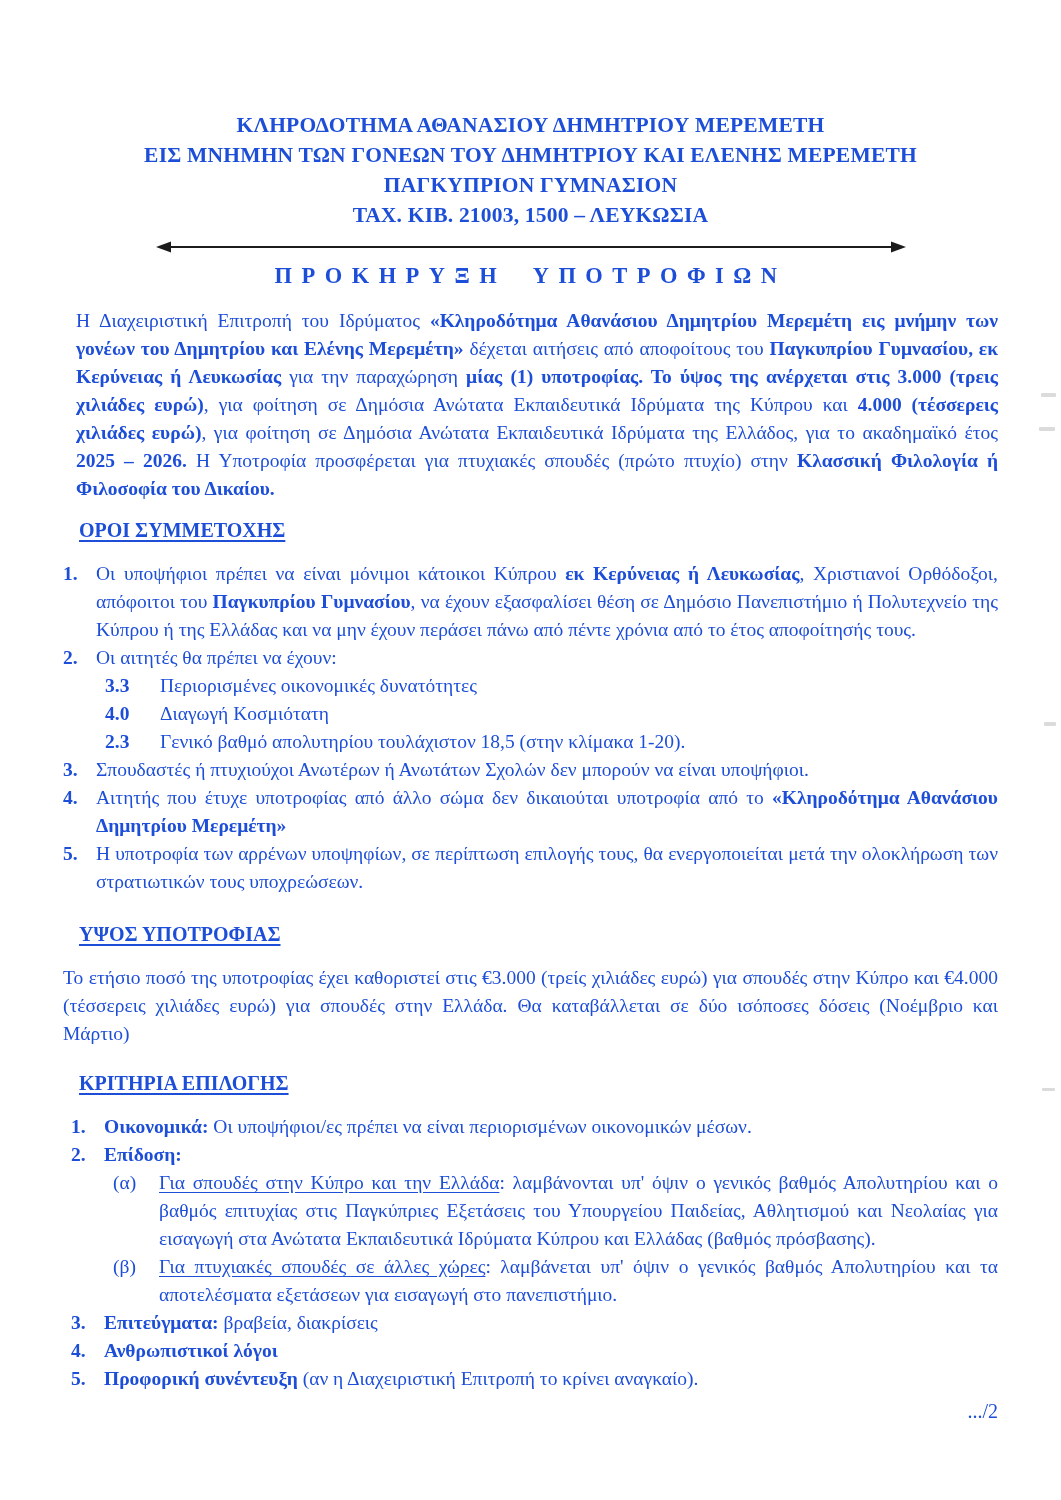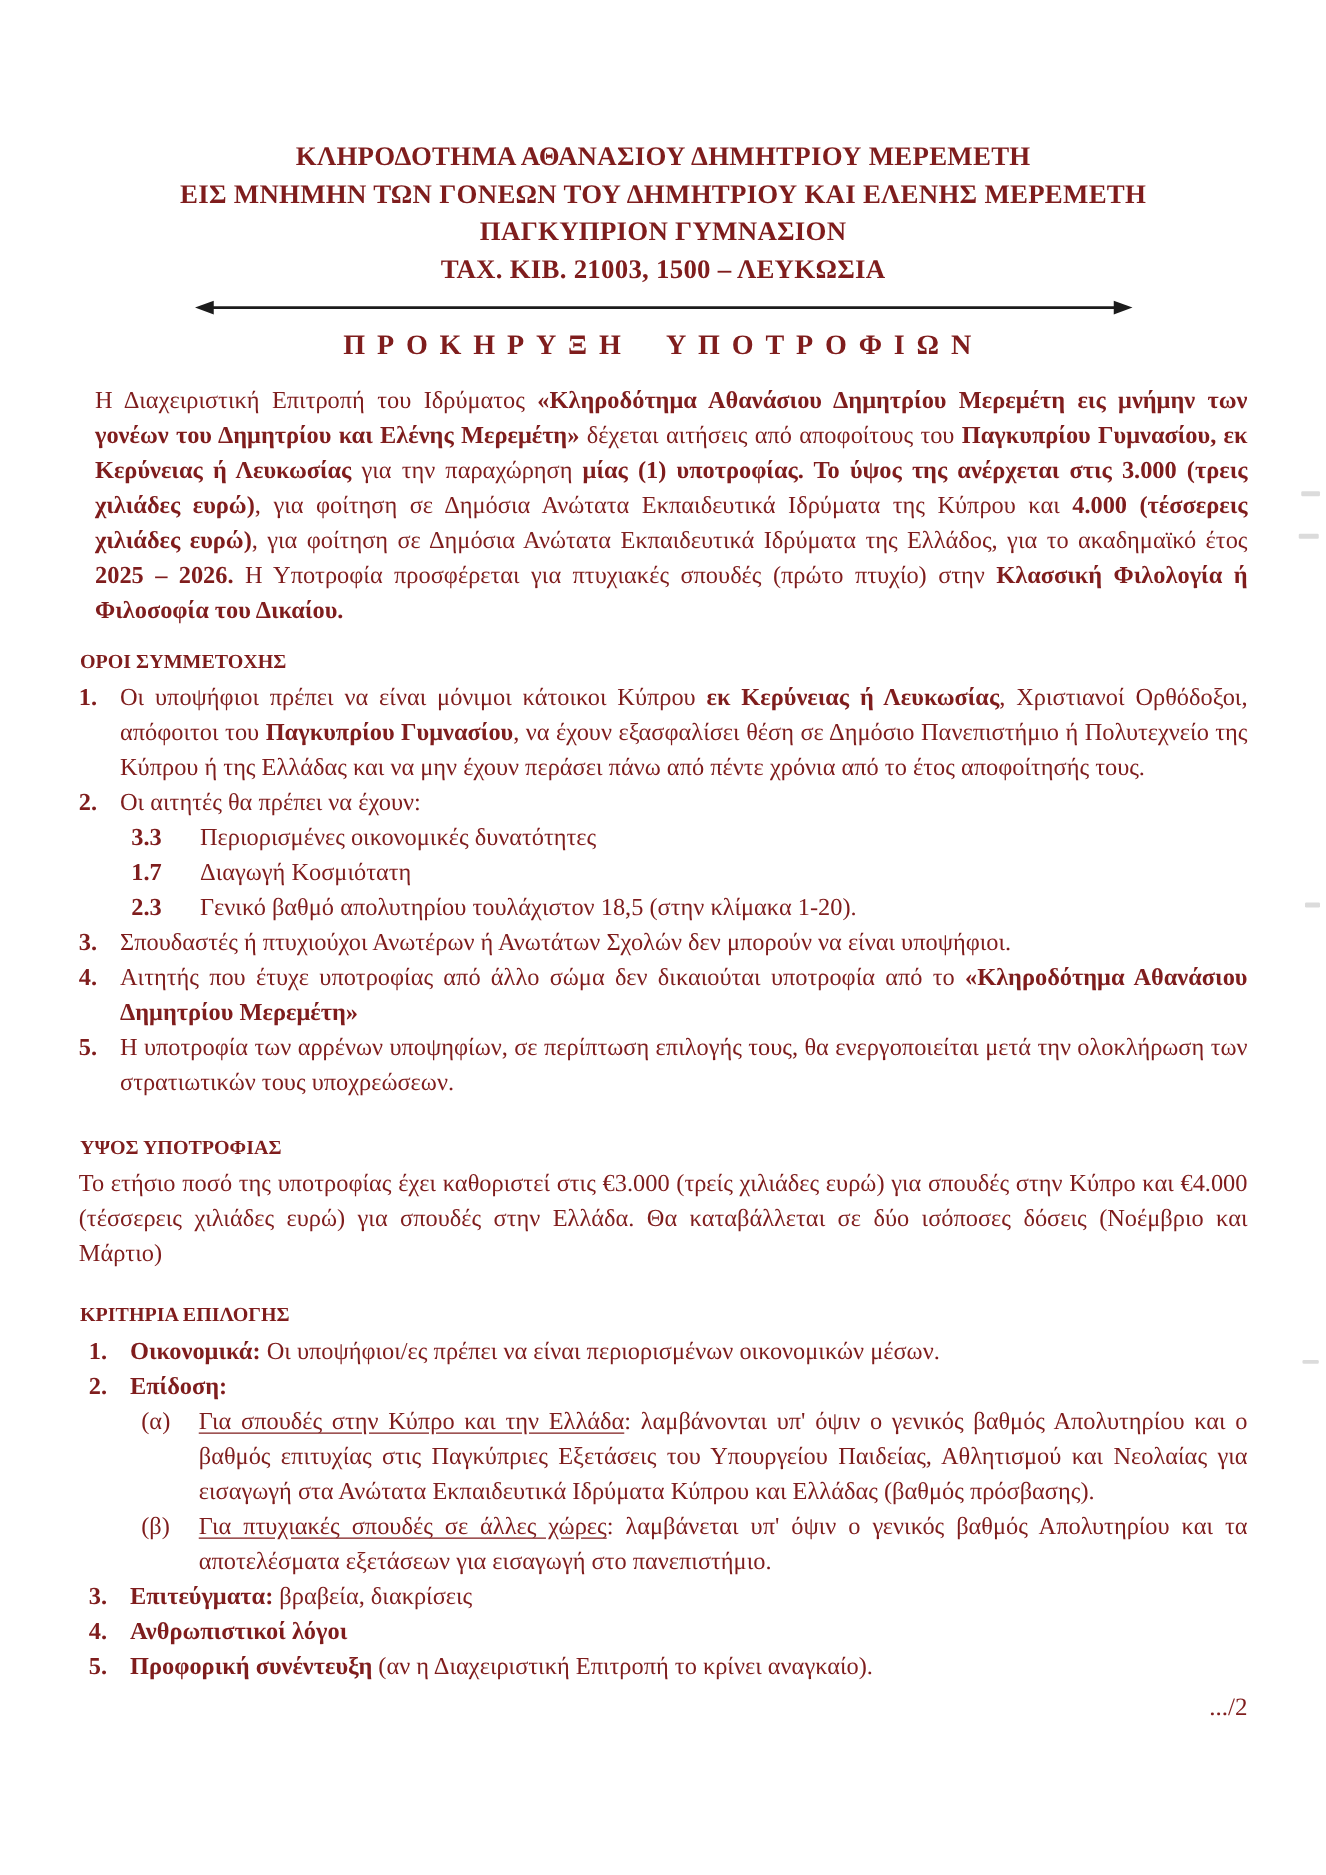--- a/index.html
+++ b/index.html
@@ -9,21 +9,21 @@
   }
   .page {
     position: relative;
     width: 1061px;
     height: 1500px;
     margin: 0 auto;
     background: #ffffff;
     box-sizing: border-box;
     padding: 110px 63px 0 63px;
     font-family: "Liberation Serif", "DejaVu Serif", serif;
-    color: #7f1d1d;
+    color: #1d4ed8;
     font-size: 19.5px;
     line-height: 28px;
     overflow: hidden;
   }
   
   .doc-header { text-align: center; }
   .hline {
     font-weight: bold;
     font-size: 21.5px;
     line-height: 30px;
@@ -44,23 +44,24 @@
     white-space: nowrap;
     font-family: Liberation Serif, serif;
   }
   
   .para {
     margin: 0;
     text-align: justify;
   }
   .intro { margin-top: 15px; margin-left: 13px; }
   .section-heading {
-    margin: 1px;
-    font-size: 16px;
-    font-weight: bold;
+    margin: 16px;
+    font-size: 20px;
+    font-weight: bold;
+    text-decoration: underline;
     text-underline-offset: 3px;
     line-height: 28px;
   }
   .sec-terms    .section-heading { margin-top: 13px; }
   .sec-amount   .section-heading { margin-top: 24px; }
   .sec-criteria .section-heading { margin-top: 21px; }
   .b { font-weight: bold; }
   .u { text-decoration: underline; text-underline-offset: 3px; }
   
   .list { margin: 0; }
@@ -127,21 +128,21 @@
         <div class="body">
           <div class="txt"><span>Οι αιτητές θα πρέπει να έχουν:</span></div>
           <div class="sublist">
             <div class="li sub">
               <span class="num">3.3</span>
               <div class="body">
                   <div class="txt"><span>Περιορισμένες οικονομικές δυνατότητες</span></div>
                 </div>
             </div>
             <div class="li sub">
-              <span class="num">1.7</span>
+              <span class="num">4.0</span>
               <div class="body">
                   <div class="txt"><span>Διαγωγή Κοσμιότατη</span></div>
                 </div>
             </div>
             <div class="li sub">
               <span class="num">2.3</span>
               <div class="body">
                   <div class="txt"><span>Γενικό βαθμό απολυτηρίου τουλάχιστον 18,5 (στην κλίμακα 1-20).</span></div>
                 </div>
             </div>

